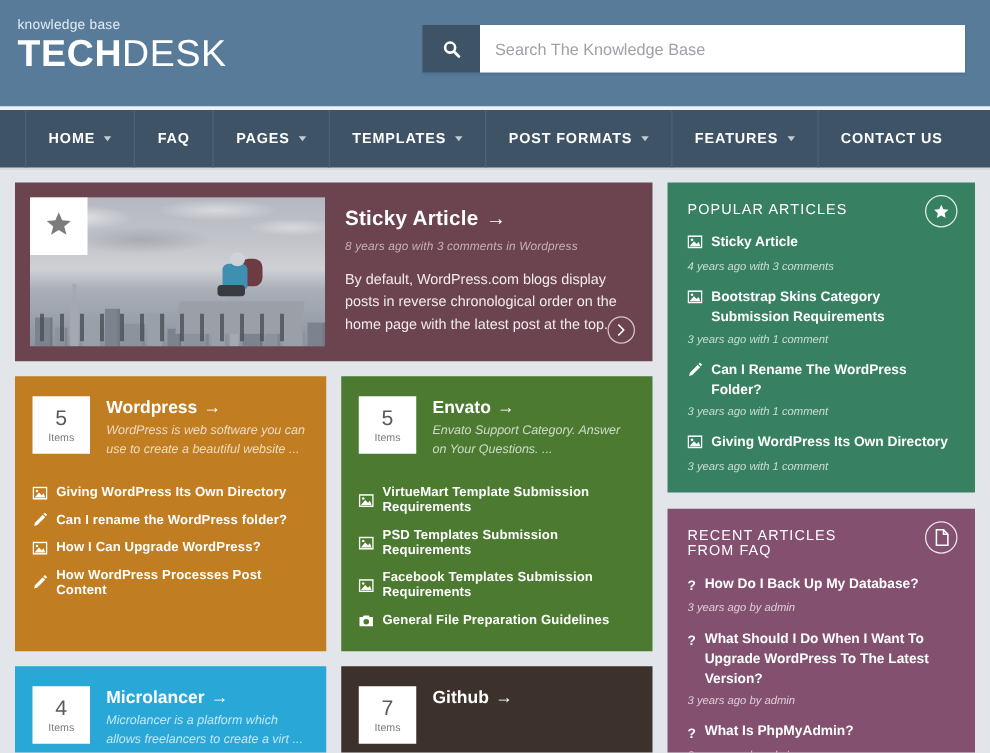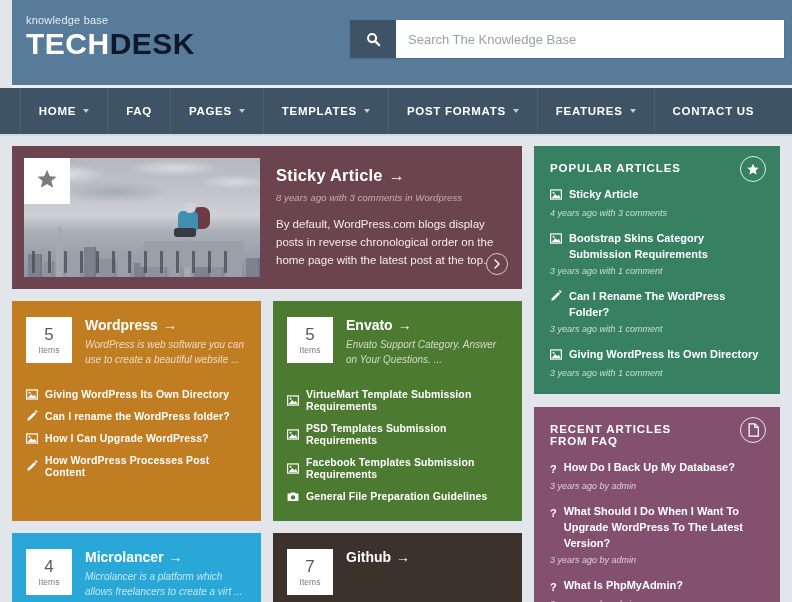--- a/index.html
+++ b/index.html
@@ -11,32 +11,31 @@
     -webkit-font-smoothing: antialiased;
   }
   .page { width: 792px; height: 602px; position: relative; background: #e2e6ea; }
 
   
   .header {
     height: 88px;
     background: #577b99;
     position: relative;
     border-bottom: 3px solid #eef1f3;
-    margin-left: 12px;
   }
   .brand { position: absolute; left: 14px; top: 14px; }
   .brand-kb {
     font-size: 11px; color: #e4ecf2; letter-spacing: .2px;
     font-family: "Liberation Sans", sans-serif;
   }
   .brand-name {
     font-size: 30px; font-weight: bold; color: #ffffff;
     letter-spacing: .5px; line-height: 34px; margin-top: 1px;
   }
-  .brand-name .light { font-weight: bold; color: #0f172a; }
+  .brand-name .light { font-weight: normal; color: #ffffff; }
 
   .searchwrap {
     position: absolute; left: 338px; top: 20px;
     display: flex; height: 38px; width: 434px;
     box-shadow: 0 1px 2px rgba(0,0,0,.12);
   }
   .search-btn {
     width: 46px; height: 38px; background: #3e5366;
     display: flex; align-items: center; justify-content: center;
     cursor: pointer; border: none;
@@ -194,21 +193,21 @@
   .c-wordpress  { background: #c07d22; }
   .c-envato     { background: #4b7a30; }
   .c-microlancer{ background: #29a8d8; }
   .c-github     { background: #3d322b; }
 
   
   .widget { padding: 16px 16px 16px 16px; color: #fff; position: relative; }
   .w-green  { background: #378061; }
   .w-purple { background: #83506f; margin-top: 13px; }
   .w-title {
-    font-size: 11.5px; font-weight: bold; letter-spacing: .9px;
+    font-size: 11.5px; font-weight: normal; letter-spacing: .9px;
     text-transform: uppercase; padding-right: 61px;
   }
   .w-icon {
     position: absolute; right: 14px; top: 10px;
     width: 26px; height: 26px; border-radius: 50%;
     border: 1px solid rgba(255,255,255,.85);
     display: flex; align-items: center; justify-content: center;
   }
   .w-list { margin-top: 12px; }
   .w-item { margin-bottom: 12px; }

